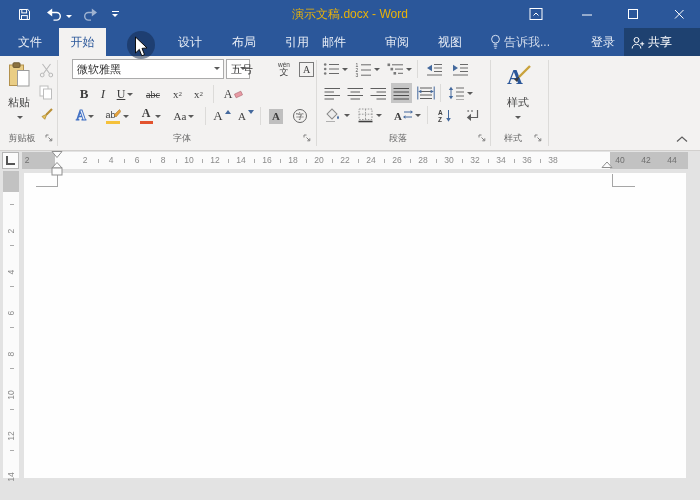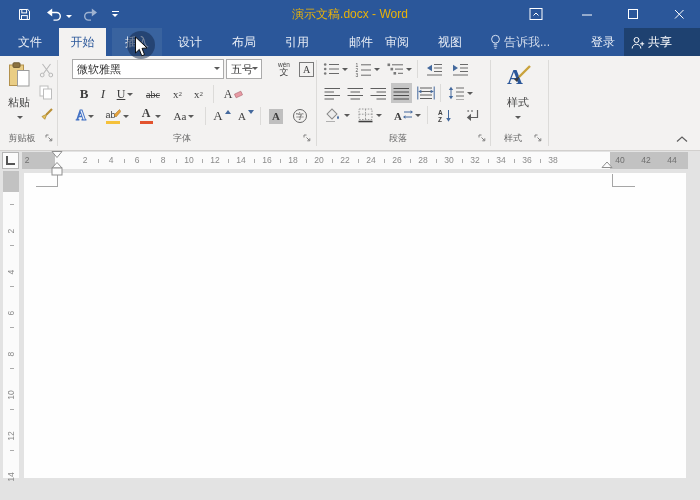--- a/index.html
+++ b/index.html
@@ -96,25 +96,24 @@
     <div class="ic" style="left:672px;top:8px;width:14px;height:12px">
       <svg width="11" height="11">
           <path d="M1 1 L9.5 9.5 M9.5 1 L1 9.5" stroke="#fff"></path>
         </svg>
     </div>
   </div>
 
   <div id="tabrow"></div>
   <div class="tab" style="left:10px;width:40px">文件</div>
   <div class="tab active" style="left:59px;width:47px">开始</div>
-  <div class="tab hov" style="left:112px;width:50px">插入</div>
   <div class="tab" style="left:168px;width:44px">设计</div>
   <div class="tab" style="left:222px;width:44px">布局</div>
   <div class="tab" style="left:275px;width:44px">引用</div>
-  <div class="tab" style="left:339px;width:44px">邮件</div>
+  <div class="tab" style="left:312px;width:44px">邮件</div>
   <div class="tab" style="left:375px;width:44px">审阅</div>
   <div class="tab" style="left:428px;width:44px">视图</div>
   <div class="ic" style="left:488px;top:33px;width:14px;height:17px">
     <svg width="13" height="16" viewBox="0 0 13 16">
         <circle cx="6.5" cy="5.2" r="3.9" fill="none" stroke="#d8e2f2"></circle>
         <path d="M4.8 10.2 h3.4 M4.8 12.2 h3.4 M5.5 14.2 h2" stroke="#d8e2f2"></path>
       </svg>
   </div>
   <div class="tab" style="left:504px;width:52px;color:#cfd9ea;text-align:left">告诉我...</div>
   <div class="tab" style="left:586px;width:34px">登录</div>
@@ -171,21 +170,21 @@
   <div class="ic" style="left:44px;top:133px;width:10px;height:10px">
     <svg width="9" height="9">
         <path d="M1 3.5 V1 h2.5 M3.5 3.5 l3 3 M6.8 4.3 v2.5 h-2.5" fill="none" stroke="#808080"></path>
       </svg>
   </div>
 
   <div class="combo" style="left:72px;top:59px;width:152px">
     <span class="val">微软雅黑</span>
     <span class="cdd dd"></span>
   </div>
-  <div class="combo" style="left:226px;top:59px;width:36px">
+  <div class="combo" style="left:226px;top:59px;width:24px">
     <span class="val">五号</span>
     <span class="cdd dd"></span>
   </div>
   <div class="btn" style="left:274px;top:59px;width:20px;height:21px;flex-direction:column;line-height:1">
     <span style="font-size:6.5px;color:#404040">wén</span>
     <span style="font-size:9px;color:#404040">文</span>
   </div>
   <div class="btn" style="left:297px;top:60px;width:19px;height:19px">
     <span class="tb" style="position:static;width:13px;height:13px;border:1px solid #7a7a7a;font-size:10px;line-height:13px;justify-content:center">A</span>
   </div>

